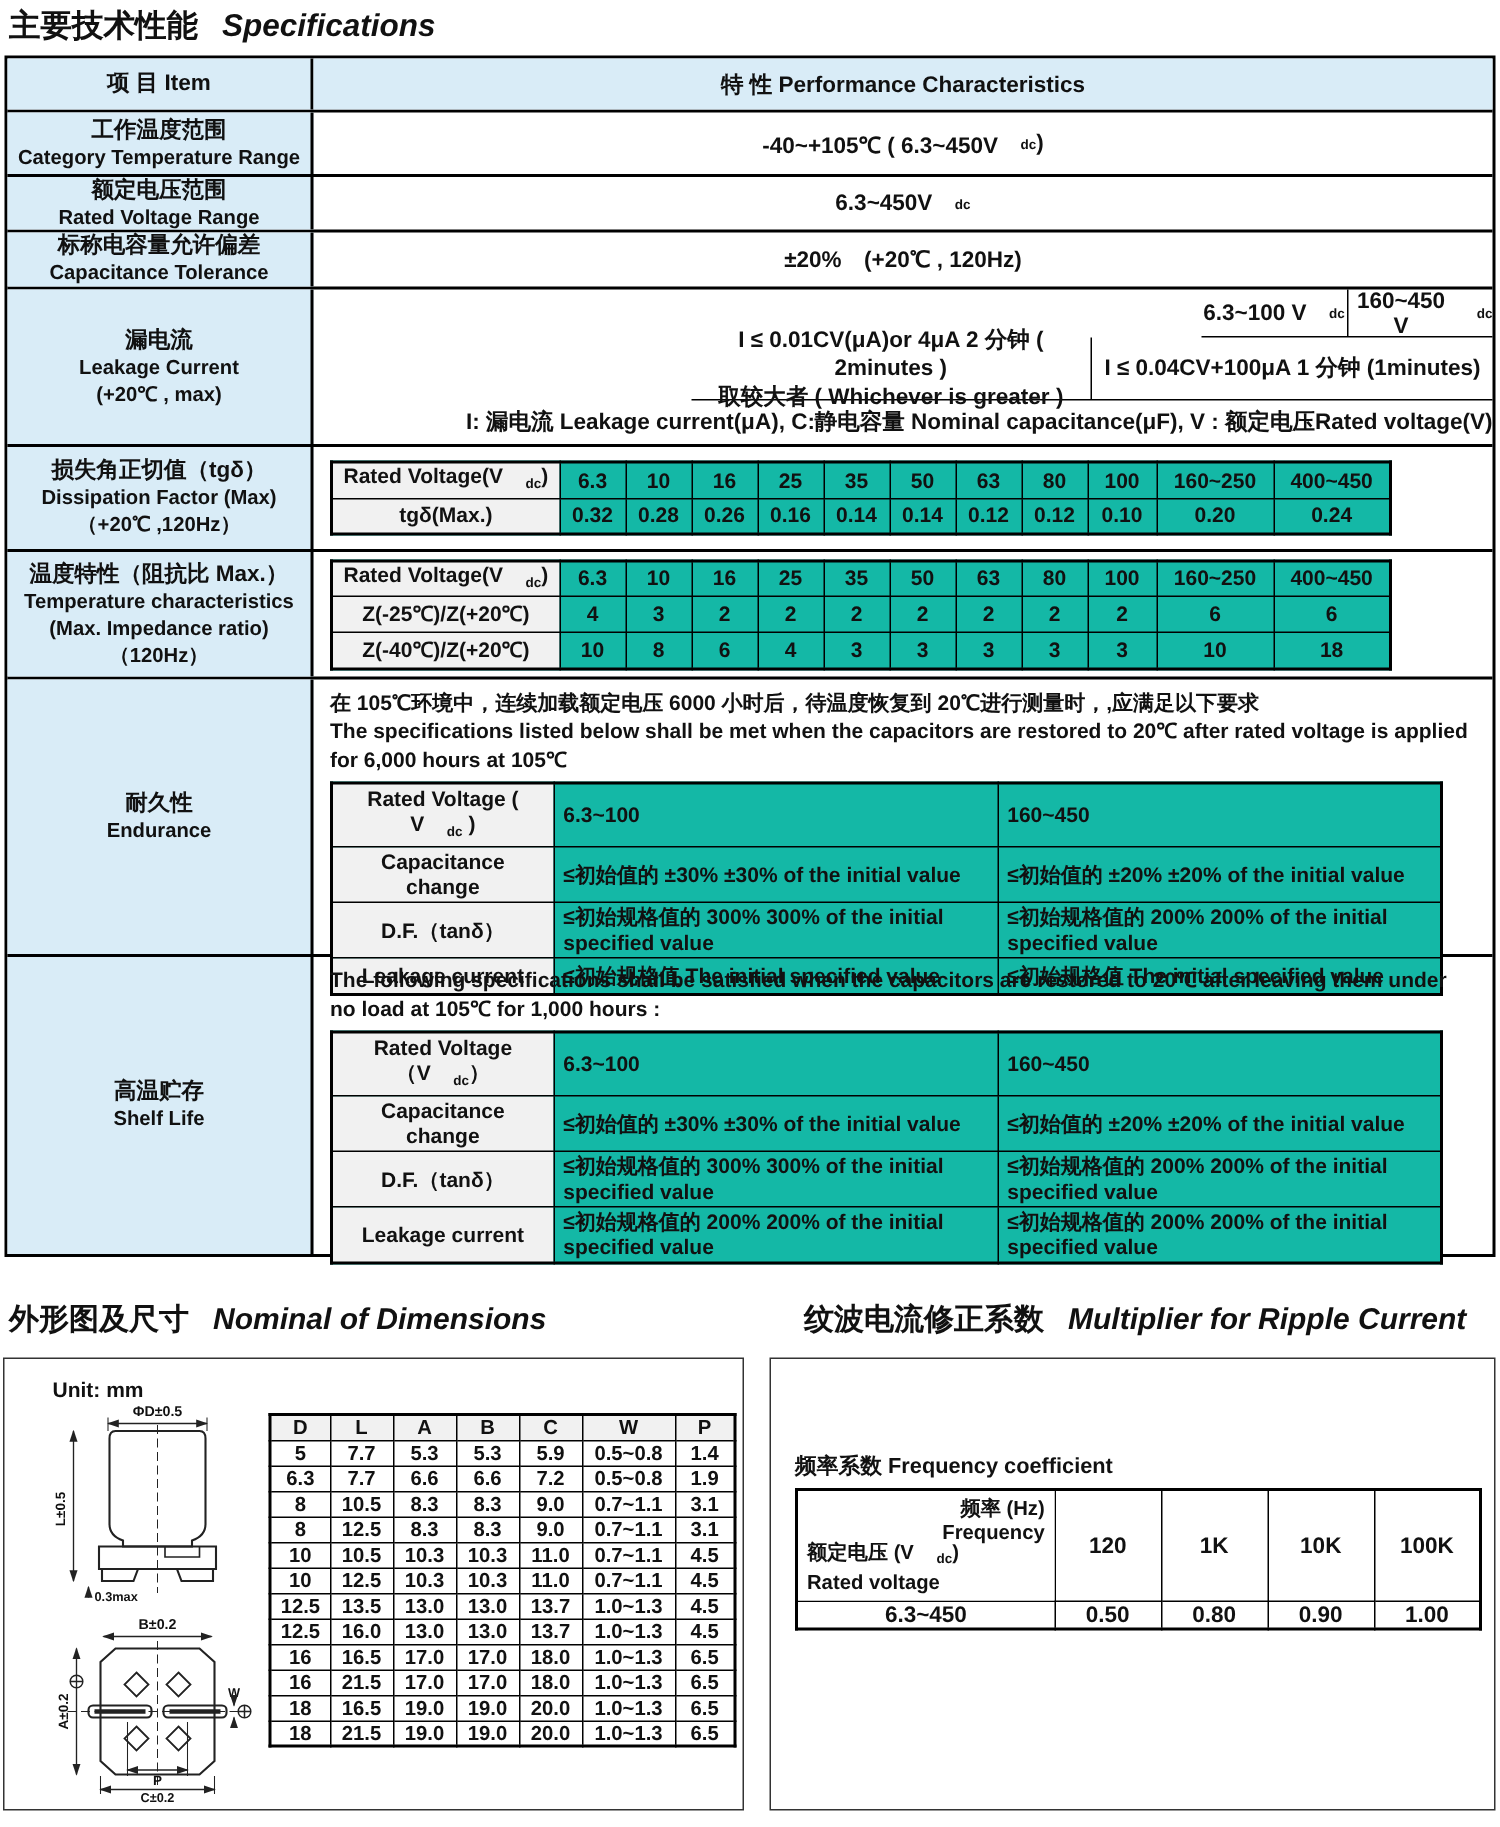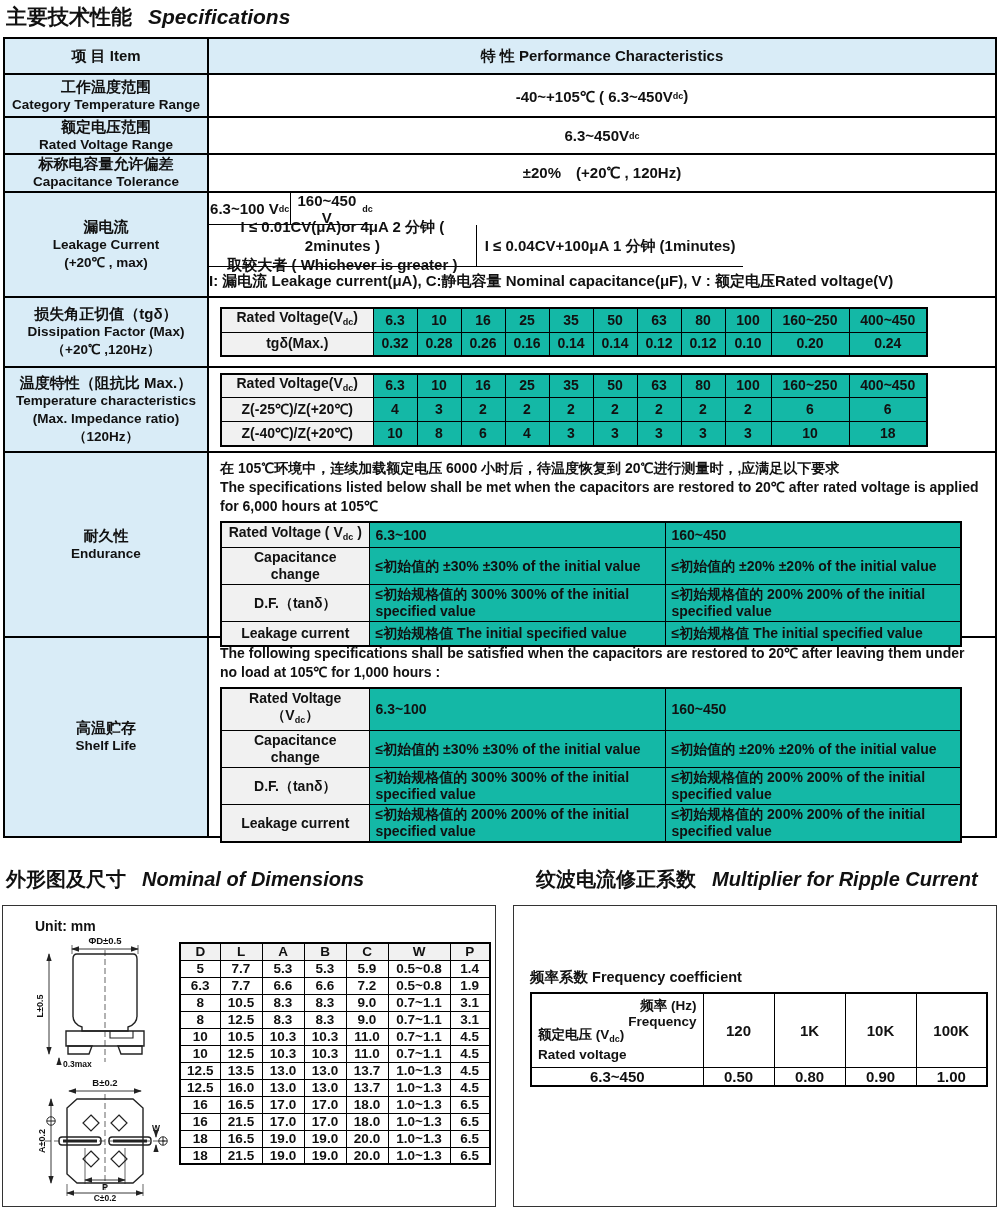--- a/index.html
+++ b/index.html
@@ -35,24 +35,24 @@
   .hrow .scontent { background:#d9ecf7; }
   .h-header { height:34px; }
   .h-temp   { height:43px; }
   .h-volt   { height:37px; }
   .h-tol    { height:38px; }
   .h-leak   { height:105px; }
   .h-df     { height:70px; }
   .h-tc     { height:85px; }
   .h-end    { height:185px; }
   .h-shelf  { height:200px; }
-  sub { font-size:9px; vertical-align:-3px; }
-
-  
-  .leak-wrap { flex-direction:column; align-items:flex-start; padding:0; }
+  sub { font-size:9px; vertical-align:-3px;margin-left:15px; }
+
+  
+  .leak-wrap { flex-direction:column; align-items:flex-end; padding:0; }
   .leak-r { display:flex; border-bottom:1px solid #000; }
   .leak-r:last-child { border-bottom:none; }
   .leak-c { flex:1; display:flex; align-items:center; justify-content:center; text-align:center; }
   .leak-c.first { border-right:1px solid #000; }
   .leak-top { height:32px; }
   .leak-mid { height:42px; line-height:19px; }
   .leak-note { flex:1; display:flex; align-items:center; justify-content:center; }
 
   
   table.mini { border-collapse:collapse; border:2px solid #000; background:#14b8a6; }

